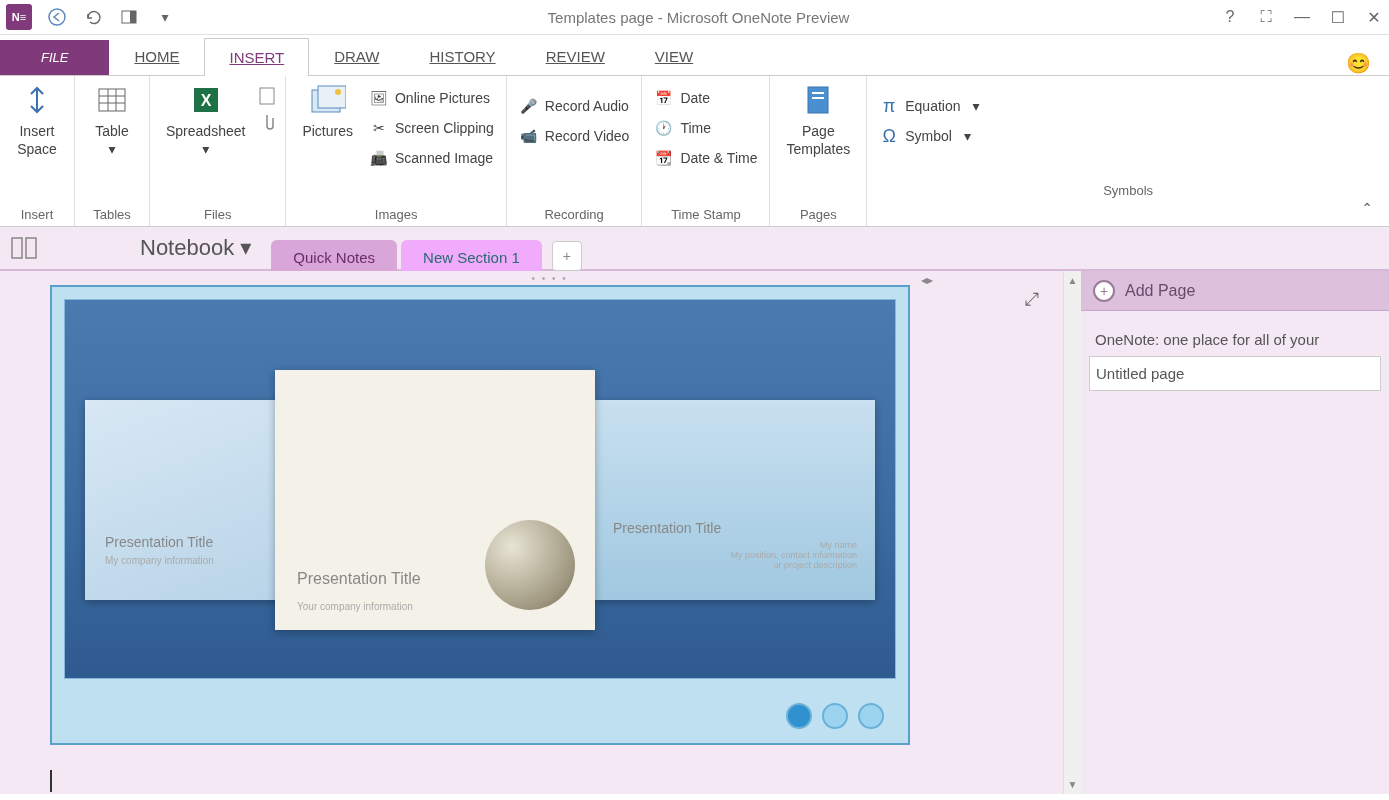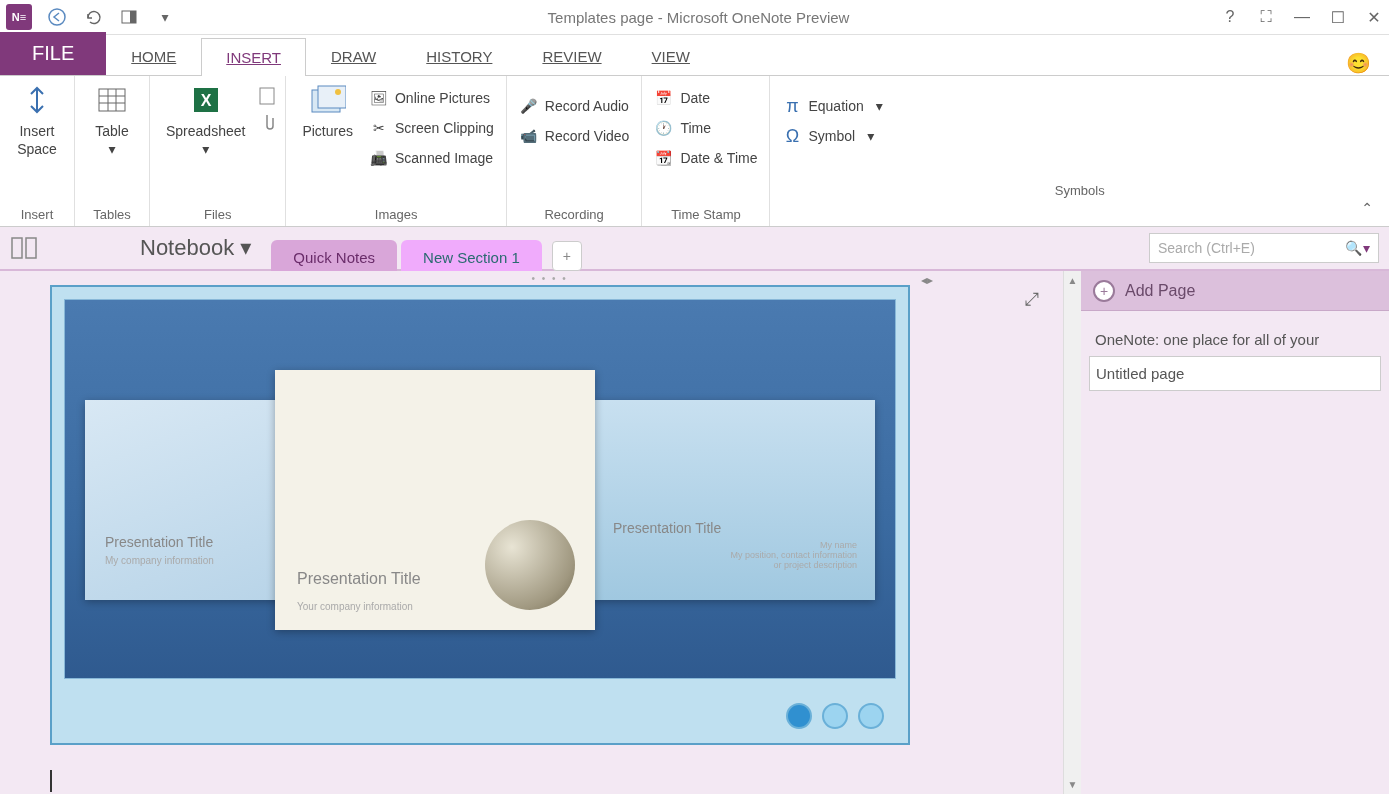--- a/index.html
+++ b/index.html
@@ -9,21 +9,21 @@
 .titlebar { height:35px; display:flex; align-items:center; padding:0 6px; background:#fff; border-bottom:1px solid #e0e0e0; }
 .app-icon { width:26px; height:26px; background:#80397B; border-radius:3px; display:flex; align-items:center; justify-content:center; color:#fff; font-size:11px; font-weight:bold; }
 .qat { display:flex; align-items:center; gap:14px; margin-left:14px; }
 .qat-btn { width:22px; height:22px; display:flex; align-items:center; justify-content:center; color:#666; cursor:pointer; }
 .window-title { flex:1; text-align:center; color:#777; font-size:15px; }
 .winctl { display:flex; gap:18px; align-items:center; }
 .winctl span { width:18px; height:18px; display:flex; align-items:center; justify-content:center; color:#666; cursor:pointer; font-size:16px; }
 
 
 .ribbon-tabs { height:40px; display:flex; align-items:end; background:#fff; }
-.file-tab { background:#80397B; color:#fff; padding:10px 32px; font-size:20px; cursor:pointer; }
+.file-tab { background:#80397B; color:#fff; padding:10px 41px; font-size:13px; cursor:pointer;font-style:italic; }
 .rtab { padding:10px 24px; color:#555; font-size:15px; cursor:pointer; border:1px solid transparent; border-bottom:none;text-decoration:underline; }
 .rtab.active { color:#80397B; border-color:#ccc; background:#fff; position:relative; top:1px; }
 .smiley { margin-left:auto; margin-right:18px; font-size:20px; }
 
 
 .ribbon { height:152px; border-top:1px solid #ccc; border-bottom:1px solid #ccc; display:flex; background:#fff; }
 .rgroup { border-right:1px solid #e0e0e0; display:flex; flex-direction:column; padding:4px 8px 2px; }
 .rgroup-body { flex:1; display:flex; align-items:flex-start; gap:4px; }
 .rgroup-label { text-align:center; color:#666; font-size:13px; padding:4px 0 2px; }
 .big-btn { display:flex; flex-direction:column; align-items:center; padding:2px 8px; cursor:pointer; min-width:58px; text-align:center; font-size:14px; color:#444; line-height:1.3; }
@@ -250,20 +250,36 @@
           </div>
         <div class="small-btn">
             <span class="sicn">📆</span>
             <span>Date &amp; Time</span>
           </div>
       </div>
     </div>
     <div class="rgroup-label">Time Stamp</div>
   </div>
 
+  <div class="rgroup">
+    <div class="rgroup-body">
+      <div class="big-btn">
+        <span class="icn">
+            <svg width="32" height="32">
+              <rect x="6" y="3" width="20" height="26" fill="#4a90d0" stroke="#3a70b0"></rect>
+              <rect x="10" y="8" width="12" height="2" fill="#fff"></rect>
+              <rect x="10" y="13" width="12" height="2" fill="#fff"></rect>
+            </svg>
+          </span>
+        <span style="white-space:pre-line">Page
+Templates</span>
+      </div>
+    </div>
+    <div class="rgroup-label">Pages</div>
+  </div>
 
   <div class="rgroup" style="border-right:none; flex:1">
     <div class="rgroup-body">
       <div class="small-btns" style="padding-top:14px">
         <div class="small-btn">
             <span class="sicn" style="color:#3a70b0;font-size:18px">π</span>
             <span>Equation</span>
             <span style="margin-left:6px">▾</span>
           </div>
         <div class="small-btn">
@@ -282,24 +298,20 @@
   <span class="nb-icon">
       <svg width="30" height="26">
         <rect x="2" y="3" width="10" height="20" fill="none" stroke="#888" stroke-width="1.5"></rect>
         <rect x="16" y="3" width="10" height="20" fill="none" stroke="#888" stroke-width="1.5"></rect>
       </svg>
     </span>
   <span class="nb-name"><span>Notebook</span> ▾</span>
   <div class="section-tab sec-purple">Quick Notes</div>
   <div class="section-tab sec-teal">New Section 1</div>
   <div class="add-sec">+</div>
-  <div class="search-box">
-    <span>Search (Ctrl+E)</span>
-    <span class="mag">🔍▾</span>
-  </div>
 </div>
 
 <div class="main">
   <div class="canvas-wrap">
     <span class="splitter-dots">• • • •</span>
     <span class="resize-h">◂▸</span>
     <span class="fullscreen-ic">⤢</span>
     <div class="note-frame">
       <div class="note-inner">
         <div class="slide slide1">

